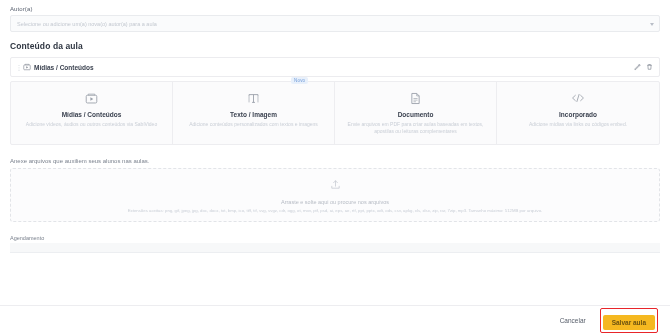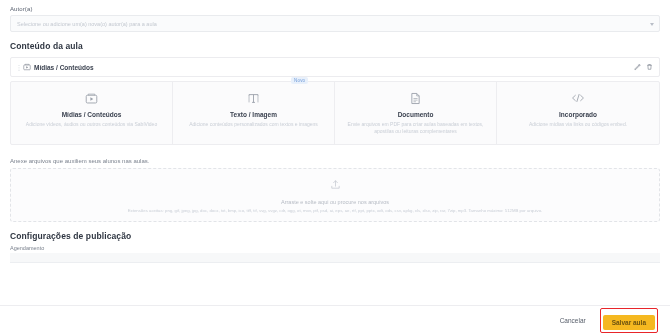--- a/index.html
+++ b/index.html
@@ -284,21 +284,20 @@
         <path d="M5.2 5.4L8 2.6l2.8 2.8"></path>
         <path d="M2.6 10.6v2.8h10.8v-2.8"></path>
       </svg>
     </div>
     <div class="dz-main">Arraste e solte aqui ou procure nos arquivos</div>
     <div class="dz-ext">Extensões aceitas: png, gif, jpeg, jpg, doc, docx, txt, bmp, ico, tiff, tif, svg, svgz, cdr, ogg, ot, mov, ptf, psd, ai, eps, ae, rtf, ppt, pptx, odt, ods, csv, apkg, xls, xlsx, zip, rar, 7zip, mp3. Tamanho máximo: 512MB por arquivo.</div>
   </div>
 
   <div class="spacer-9"></div>
 
-  <div class="section-title">Configurações de publicação</div>
   <div class="agenda-block">
     <div class="agenda-label">Agendamento</div>
     <div class="agenda-input"></div>
   </div>
 
   <div class="footer">
     <button class="btn-cancel">Cancelar</button>
     <span class="save-wrap">
       <button class="btn-save">Salvar aula</button>
       <span class="save-annot"></span>

